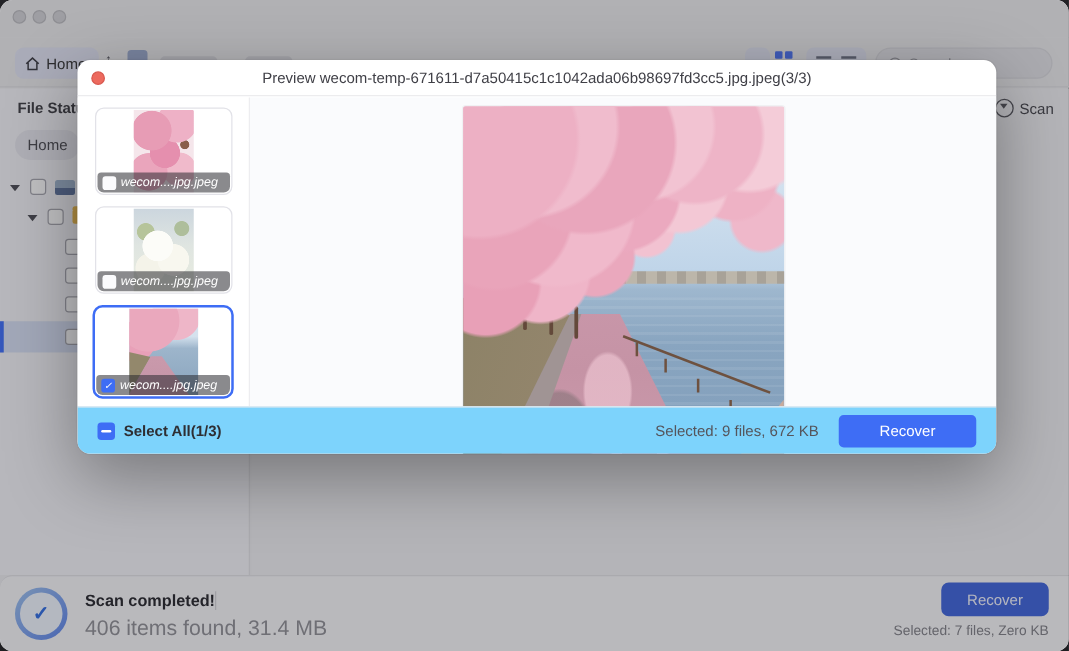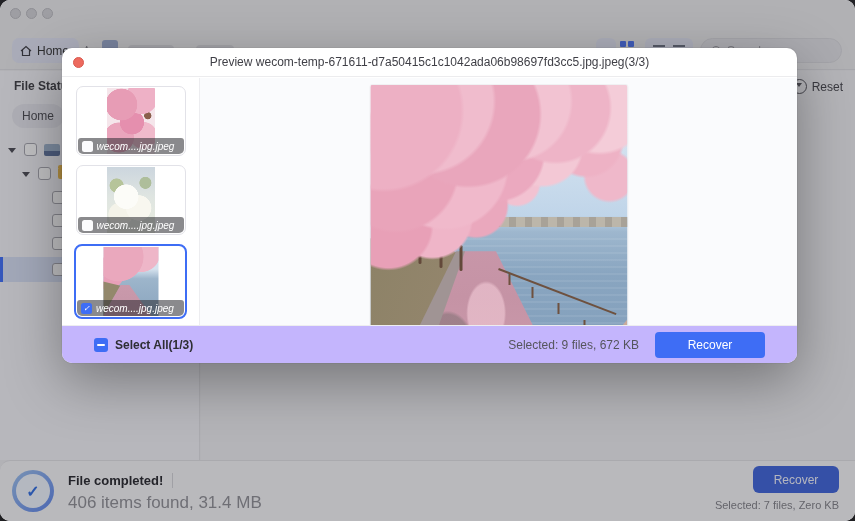--- a/index.html
+++ b/index.html
@@ -184,21 +184,21 @@
       radial-gradient(circle at 93% 28%, #efb8ca 0 7%, transparent 8%); }
   .ph-trunk { position:absolute; left:12%; top:4%; width:6px; height:47%;
               background:linear-gradient(180deg,#5f4233,#6e5040); transform:rotate(3deg); border-radius:3px; }
   .ph-branch1 { position:absolute; left:15%; top:11%; width:45%; height:4px; background:#6a4c3b;
                 transform:rotate(14deg); transform-origin:left center; border-radius:2px; }
   .ph-branch2 { position:absolute; left:14%; top:7%; width:30%; height:3px; background:#6a4c3b;
                 transform:rotate(32deg); transform-origin:left center; border-radius:2px; }
   .ph-trunk-sm { position:absolute; width:3px; height:8%; background:#63493a; border-radius:2px; }
 
   .m-footer { position:absolute; left:0; bottom:0; right:0; height:38px; border-top:1px solid #ededf0;
-              background:#c4b5fd; display:flex; align-items:center; padding:0 32px; }
+              background:#7dd3fc; display:flex; align-items:center; padding:0 16px; }
   .sa-cb { width:14px; height:14px; border-radius:3px; background:#3e6df5; display:flex;
            align-items:center; justify-content:center; margin-right:7px; }
   .sa-cb i { display:block; width:8px; height:2px; background:#fff; border-radius:1px; }
   .sa-label { font-size:12px; font-weight:bold; color:#2e2e33; }
   .m-footer .spacer { flex:1; }
   .m-selected { font-size:12px; color:#55555c; margin-right:16px; }
   .m-recover { width:110px; height:26px; border:none; border-radius:4px; background:#3e6df5;
                color:#fff; font-size:12px; font-family:inherit; }
 </style>
 </head>
@@ -266,29 +266,29 @@
         <span class="cb" style="left:52px;"></span>
       </div>
       <div class="trow hl" style="top:186px;">
         <span class="cb" style="left:52px;top:6px;"></span>
       </div>
     </div>
 
     <div class="content">
       <div class="reset-wrap">
         <span class="funnel"></span>
-        <span>Reset</span>
+        <span>Scan</span>
       </div>
     </div>
 
     <div class="statusbar">
       <div class="scan-ring">
         <div class="scan-inner">✓</div>
       </div>
-      <div class="scan-title">File completed!</div>
+      <div class="scan-title">Scan completed!</div>
       <div class="scan-div"></div>
       <div class="scan-detail">406 items found, 31.4 MB</div>
       <button class="bg-recover">Recover</button>
       <div class="bg-selected">Selected: 7 files, Zero KB</div>
     </div>
   </div>
 
   <div class="dim"></div>
 
   <div class="modal">

